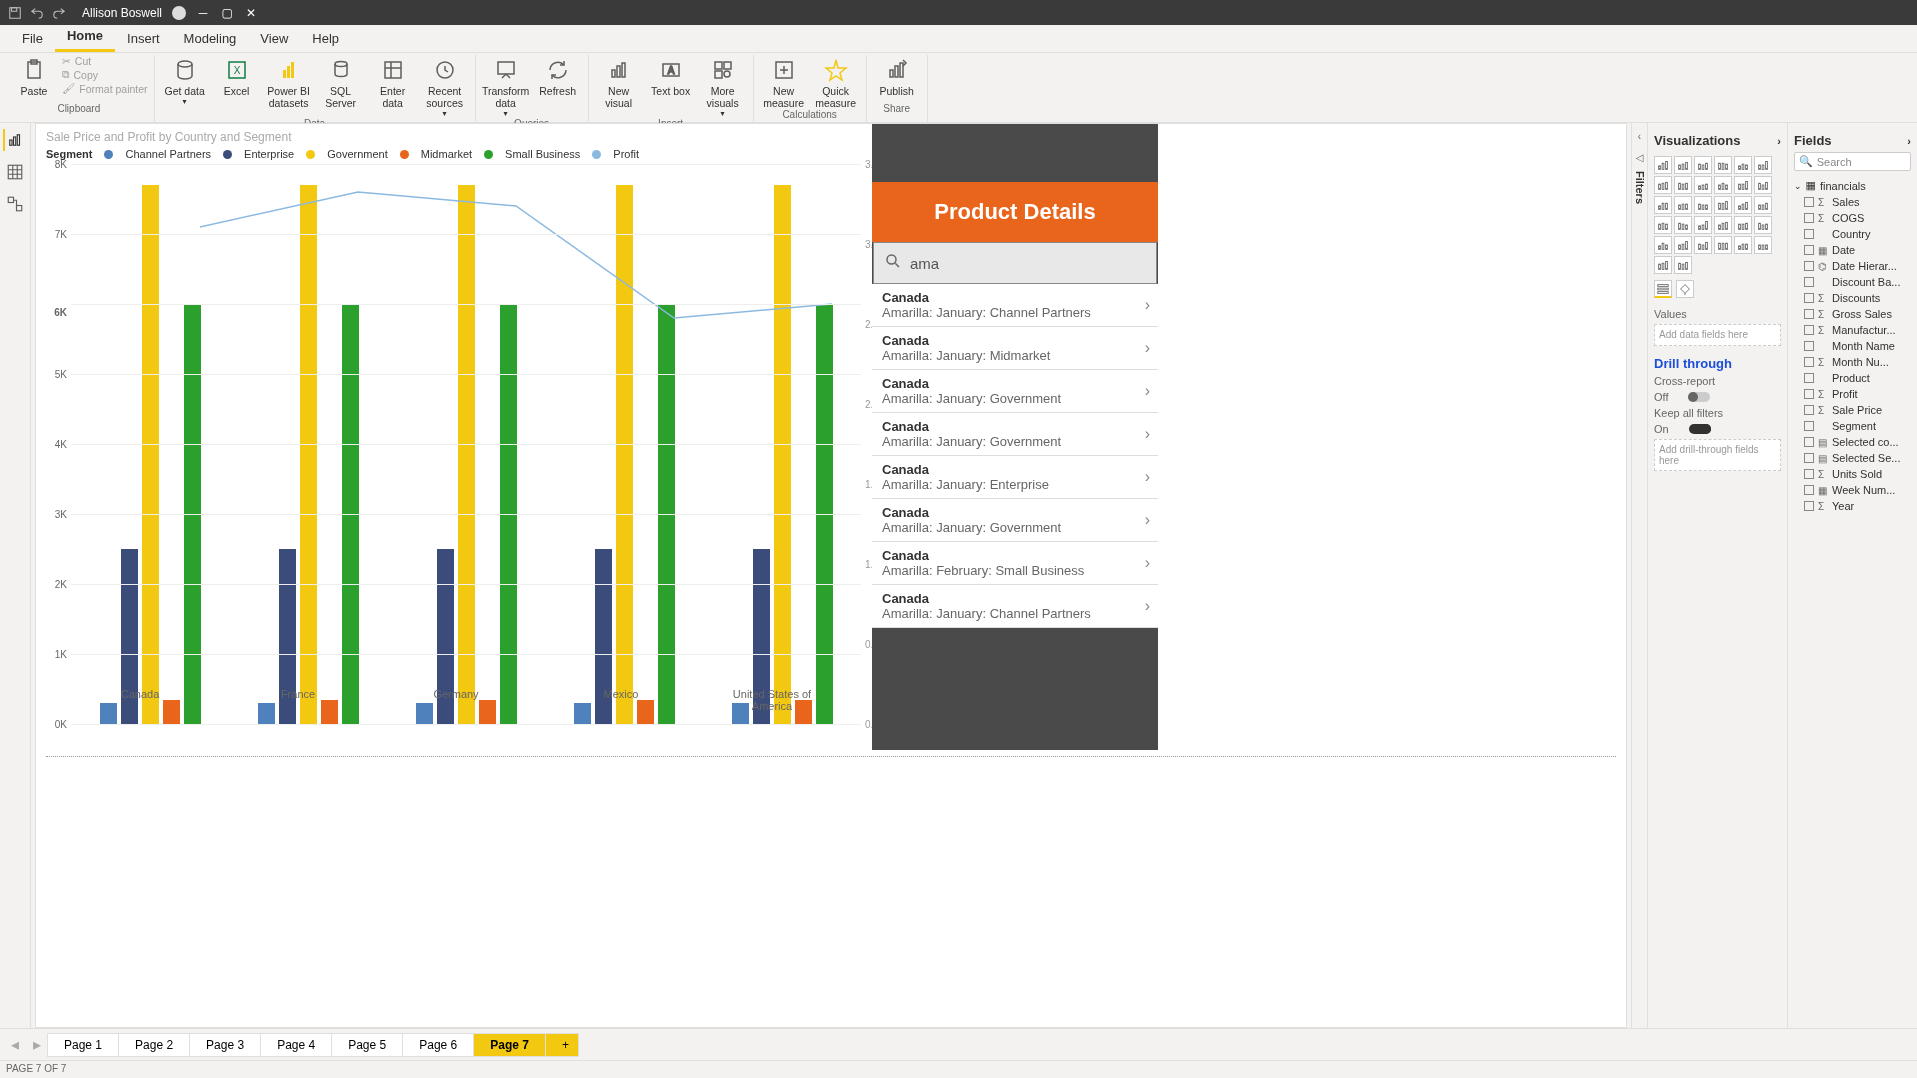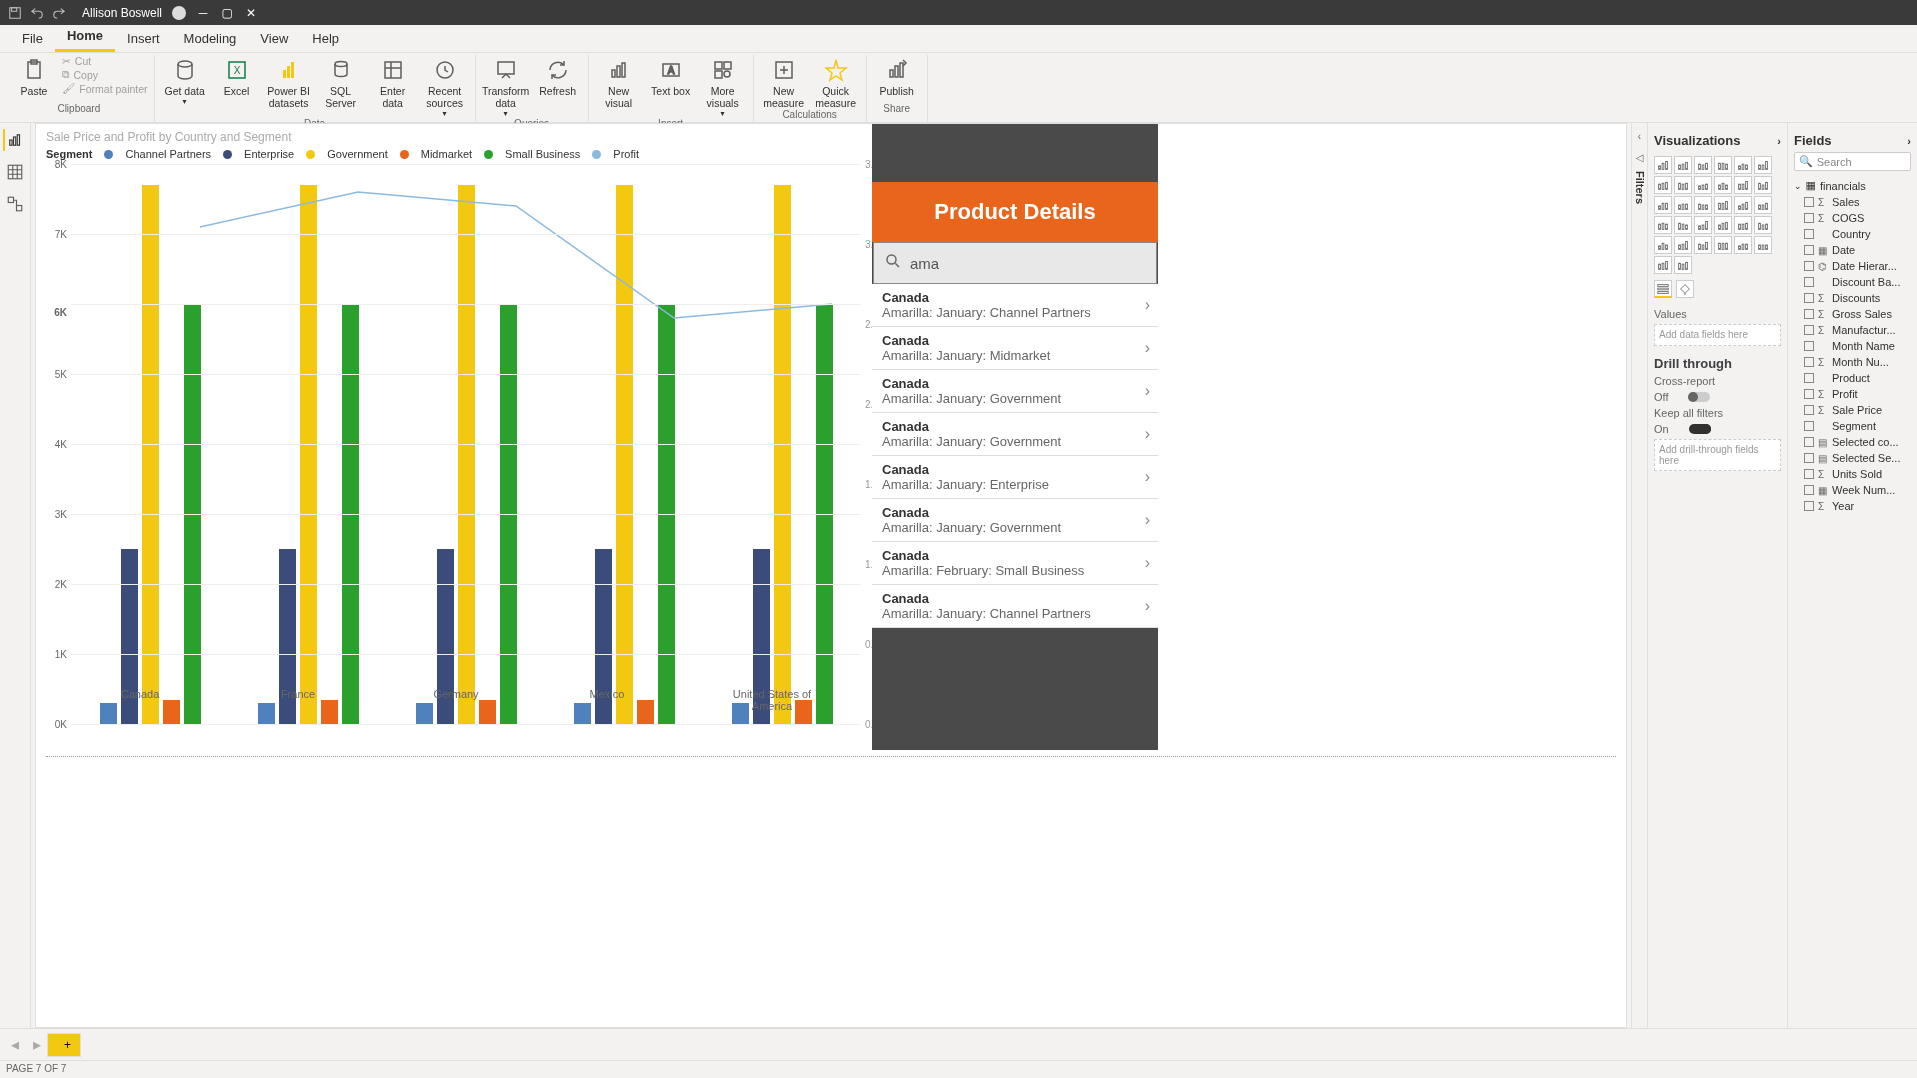--- a/index.html
+++ b/index.html
@@ -444,21 +444,21 @@
           <div class="grid-line" style="top: 280px;"></div>
           <div class="grid-line" style="top: 210px;"></div>
           <div class="grid-line" style="top: 140px;"></div>
           <div class="grid-line" style="top: 70px;"></div>
           <div class="grid-line" style="top: 0px;"></div>
         </div>
       <div class="x-labels" id="xlabels">
           <div class="xlabel" style="left: 79px;">Canada</div>
           <div class="xlabel" style="left: 237px;">France</div>
           <div class="xlabel" style="left: 395px;">Germany</div>
-          <div class="xlabel" style="left: 528px; padding-left: 36px;">Mexico</div>
+          <div class="xlabel" style="left: 542px; padding-left: 36px;">Mexico</div>
           <div class="xlabel" style="left: 711px;">United States of America</div>
         </div>
     </div>
 
     <div class="product-panel">
       <div class="pd-header">Product Details</div>
       <div class="pd-search">
         <span><svg width="18" height="18" viewBox="0 0 24 24" fill="none" stroke="#666" stroke-width="2">
               <circle cx="10" cy="10" r="6"></circle>
               <path d="M15 15l5 5"></path>
@@ -763,21 +763,21 @@
               <path d="M3 8l5-5 5 5-5 5z"></path>
               <path d="M8 13v2"></path>
             </svg>
           </div>
       </div>
       <div class="pane-section">
         <div class="sec-title">Values</div>
         <div class="field-well">Add data fields here</div>
       </div>
       <div class="pane-section">
-        <div class="sec-title" style="font-size:13px;font-weight:600;color:#404040;">Drill through</div>
+        <div class="sec-title" style="font-size:13px;font-weight:600;color:#1d4ed8;">Drill through</div>
         <div class="sec-title">Cross-report</div>
         <div class="toggle">
           <span>Off</span>
           <span class="track">
               <span class="knob" style="left:0;"></span>
             </span>
         </div>
         <div class="sec-title">Keep all filters</div>
         <div class="toggle">
           <span>On</span>
@@ -905,16 +905,25 @@
             <span>Year</span>
           </div>
         </div>
     </div>
   </div>
 </div>
 
 <div class="page-tabs">
   <div class="nav">◂</div>
   <div class="nav">▸</div>
+  <div id="ptabs" style="display:flex;">
+      <div class="ptab">Page 1</div>
+      <div class="ptab">Page 2</div>
+      <div class="ptab">Page 3</div>
+      <div class="ptab">Page 4</div>
+      <div class="ptab">Page 5</div>
+      <div class="ptab">Page 6</div>
+      <div class="ptab active">Page 7</div>
+    </div>
   <div class="ptab add">+</div>
 </div>
 
 <div class="status-bar">PAGE 7 OF 7</div>
 
 </body></html>

